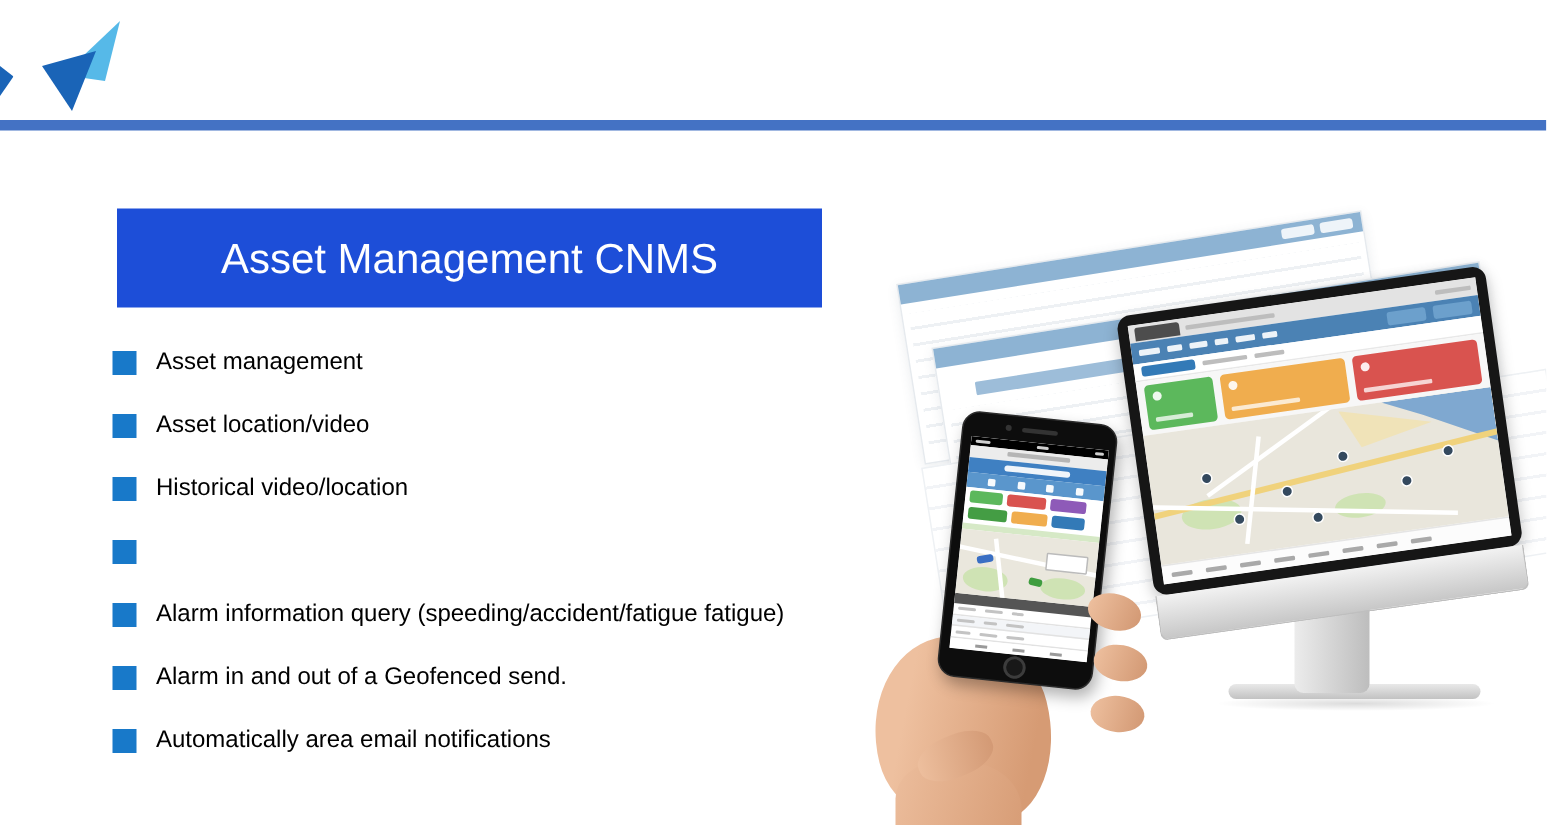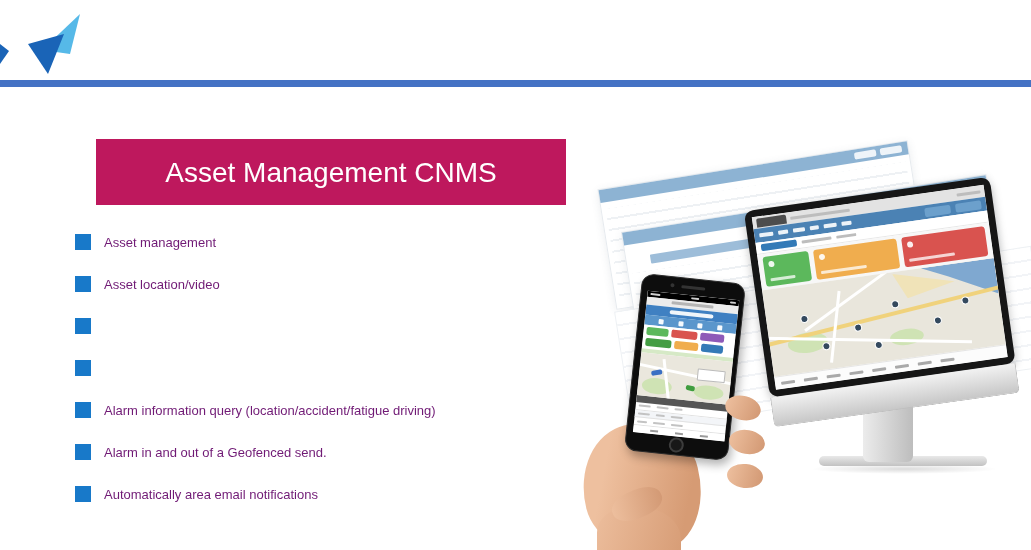--- a/index.html
+++ b/index.html
@@ -8,29 +8,29 @@
 
   
   .logo-arrows{position:absolute;left:26px;top:12px;}
   .edge-sliver{position:absolute;left:0;top:44px;width:9px;height:20px;background:#1a64b7;
                clip-path:polygon(0 0,100% 35%,0 100%);}
   .logo-text{position:absolute;left:80px;top:20px;font-size:40px;letter-spacing:2px;
              color:#7b7d80;font-weight:400;}
   .header-rule{position:absolute;left:0;top:80px;width:1031px;height:7px;background:#4472c4;}
 
   
-  .banner{position:absolute;left:78px;top:139px;width:470px;height:66px;background:#be185d;
-          display:flex;align-items:center;justify-content:center;margin-left:18px;}
+  .banner{position:absolute;left:78px;top:139px;width:470px;height:66px;background:#1d4ed8;
+          display:flex;align-items:center;justify-content:center;}
   .banner-title{color:#fff;font-size:28px;font-weight:400;padding-top:2px;}
 
   
   .features{position:absolute;left:75px;top:232px;list-style:none;margin:0;padding:0;}
   .feature{display:flex;align-items:center;height:20px;margin-bottom:22px;}
   .bullet{width:16px;height:16px;background:#1879c9;margin-right:13px;flex:0 0 16px;}
-  .feature-label{font-size:13px;color:#701a75;white-space:nowrap;}
+  .feature-label{font-size:16px;color:#000000;white-space:nowrap;}
 
   
   .photo{position:absolute;left:575px;top:150px;width:456px;height:400px;}
 
   
   .panel{position:absolute;background:#fff;border:1px solid #e6eaee;
          box-shadow:0 2px 8px rgba(60,80,100,.10);transform:rotate(-9deg);}
   .panel-rows{position:absolute;left:4px;right:4px;bottom:4px;top:20px;
               background:repeating-linear-gradient(180deg,#fff 0 9px,#eef1f4 9px 11px);}
   .panel-head{position:absolute;left:0;top:0;right:0;height:13px;background:#8db3d3;
@@ -151,27 +151,28 @@
     <li class="feature">
       <span class="bullet"></span>
       <span class="feature-label">Asset management</span>
     </li>
     <li class="feature">
       <span class="bullet"></span>
       <span class="feature-label">Asset location/video</span>
     </li>
     <li class="feature">
       <span class="bullet"></span>
-    </li>
-    <li class="feature">
-      <span class="bullet"></span>
-    </li>
-    <li class="feature">
-      <span class="bullet"></span>
-      <span class="feature-label">Alarm information query (location/accident/fatigue driving)</span>
+      <span class="feature-label">Historical video/location</span>
+    </li>
+    <li class="feature">
+      <span class="bullet"></span>
+    </li>
+    <li class="feature">
+      <span class="bullet"></span>
+      <span class="feature-label">Alarm information query (speeding/accident/fatigue fatigue)</span>
     </li>
     <li class="feature">
       <span class="bullet"></span>
       <span class="feature-label">Alarm in and out of a Geofenced send.</span>
     </li>
     <li class="feature">
       <span class="bullet"></span>
       <span class="feature-label">Automatically area email notifications</span>
     </li>
   </ul>

